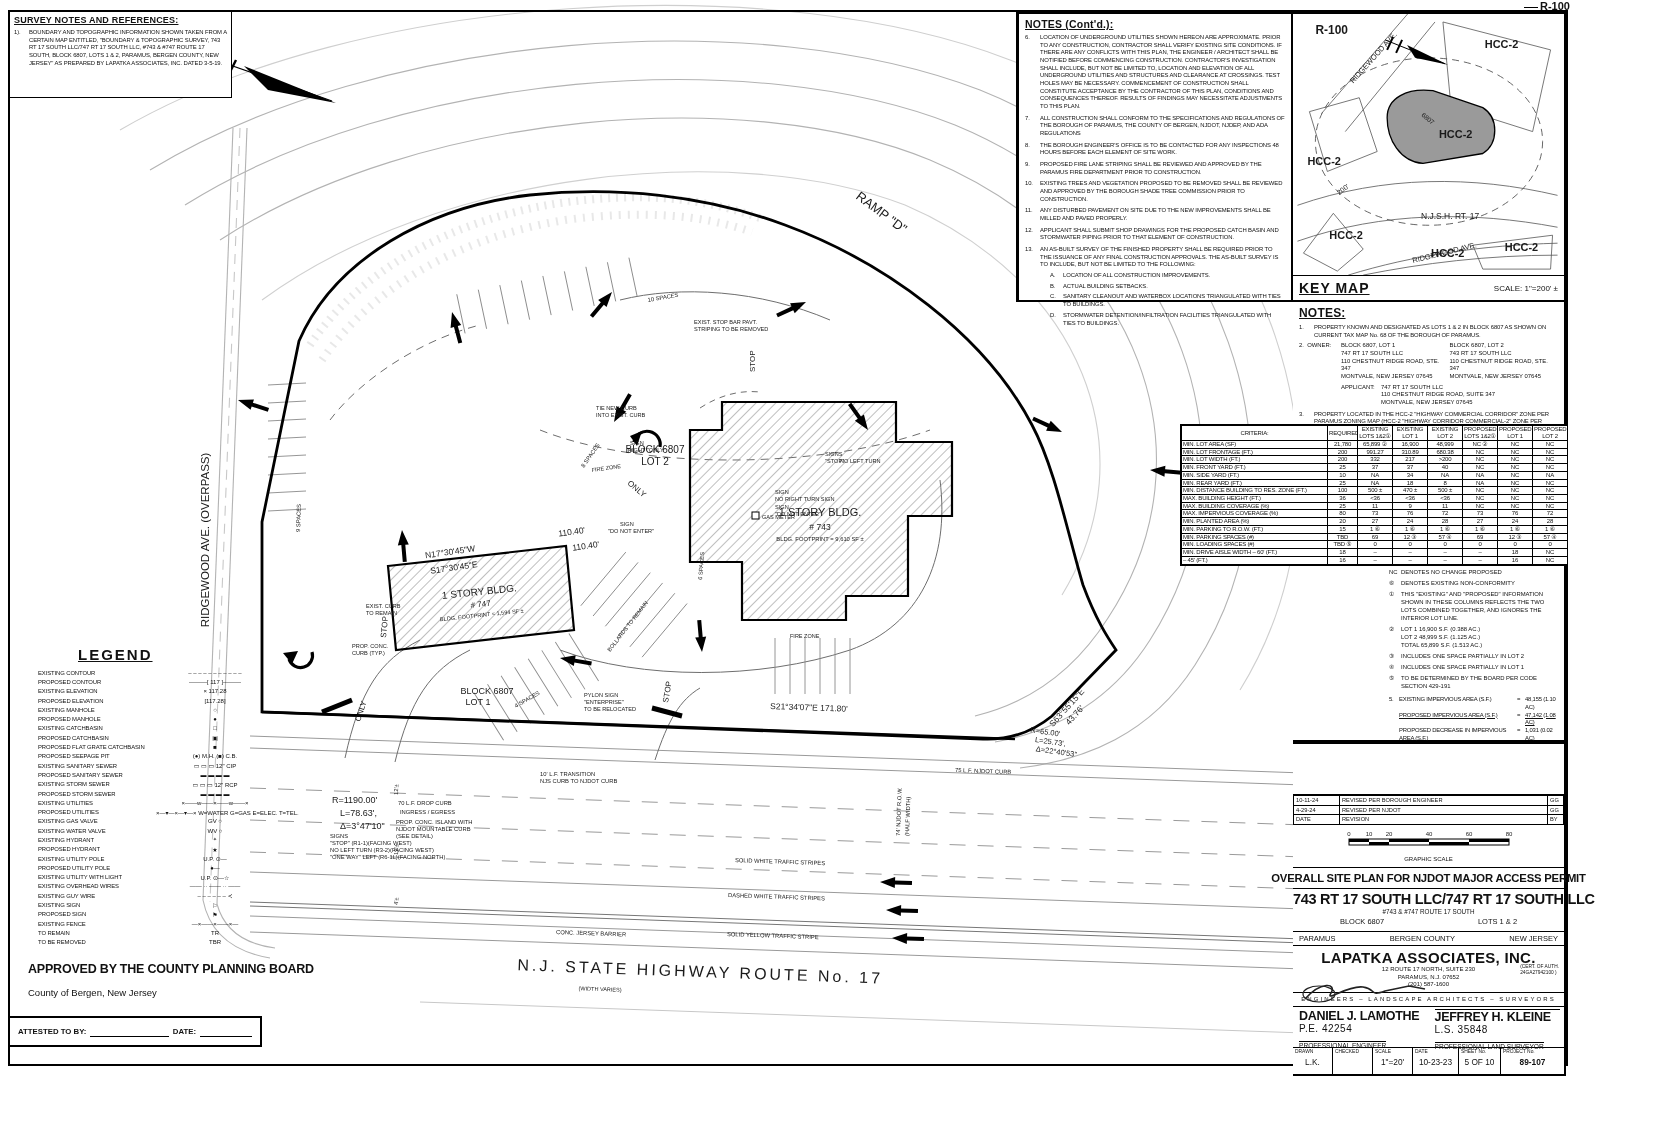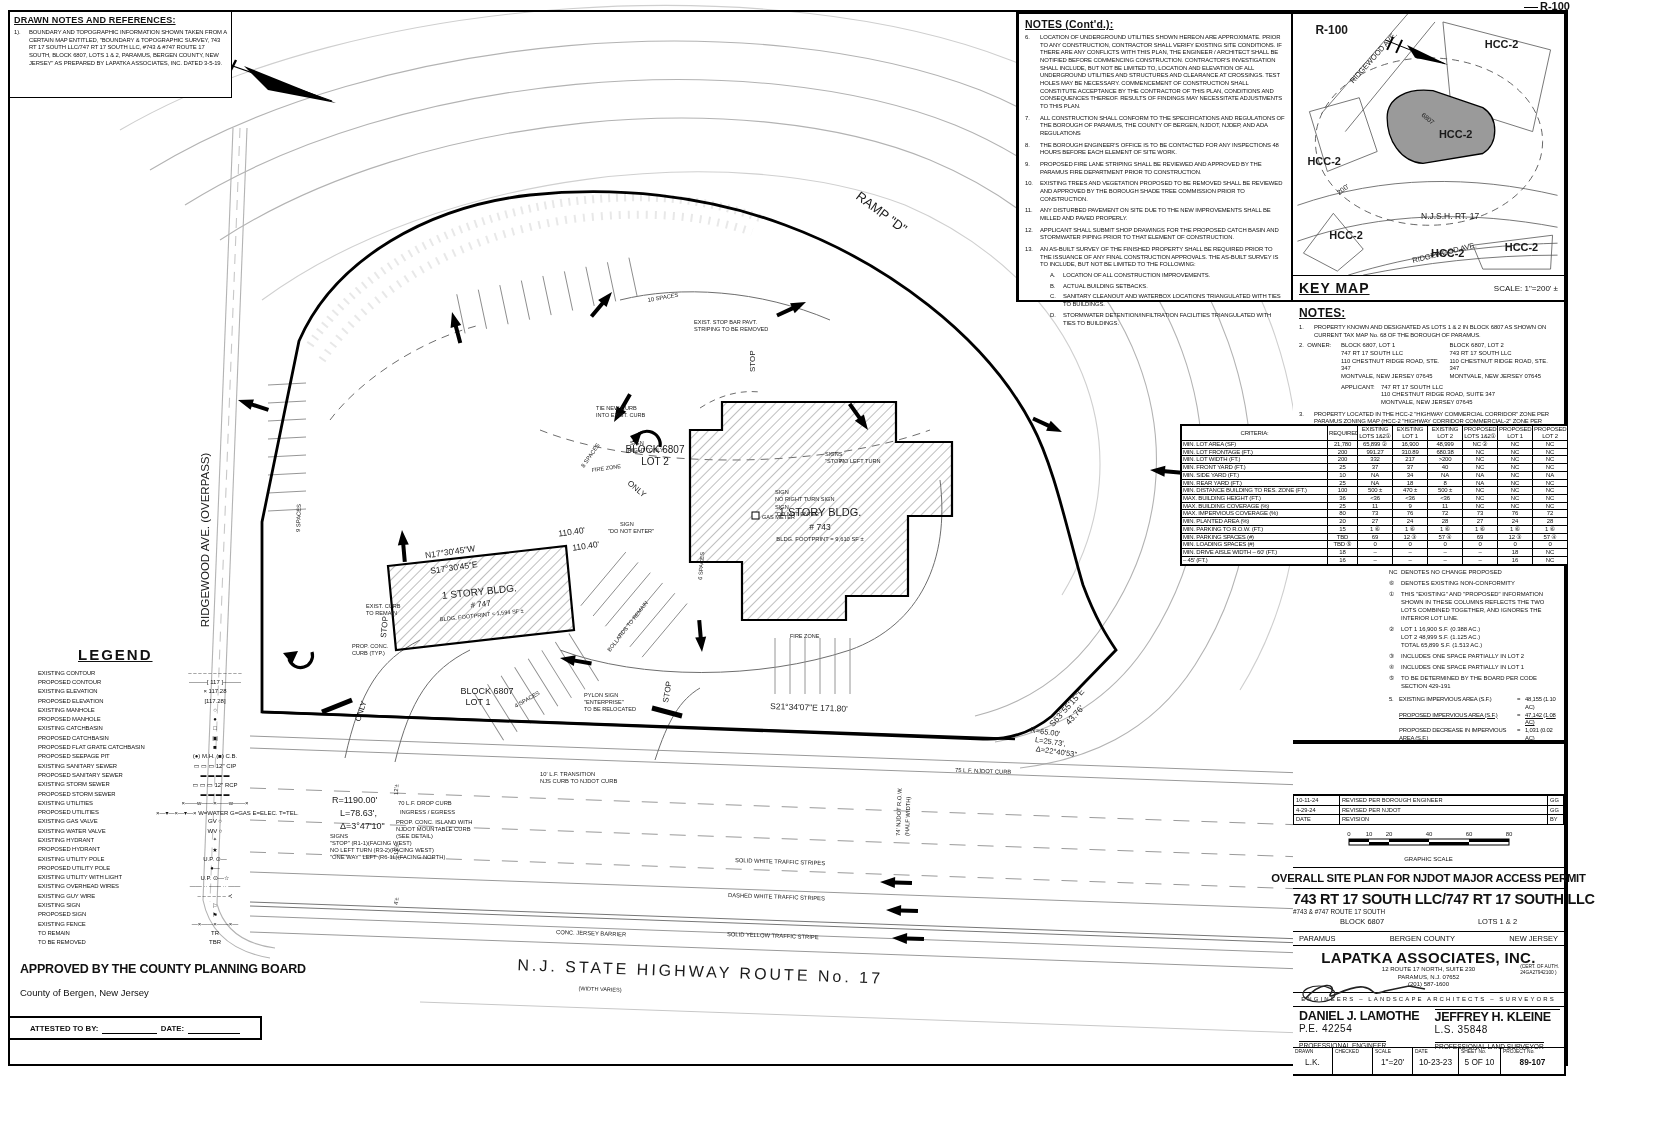--- a/index.html
+++ b/index.html
@@ -43,21 +43,21 @@
   .imperv span{letter-spacing:-.2px}
   
   .tstack{left:1293px;top:742px;width:273px;border:2px solid #000;border-left:none;display:flex;flex-direction:column}
   .blankbox{height:50px;border-bottom:1.5px solid #000}
   table.rev{border-collapse:collapse;width:100%;table-layout:fixed}
   .rev td{border:1px solid #000;font-size:5.7px;padding:0 2px;height:8.6px;white-space:nowrap;overflow:hidden}
   .rev col.r0{width:46px}.rev col.r1{width:auto}.rev col.r2{width:16px}
   .scalebar{height:42px;display:flex;flex-direction:column;align-items:center;justify-content:center;border-bottom:1.5px solid #000}
   .maintitle{height:20px;display:flex;align-items:center;justify-content:center;font-weight:bold;font-size:11.3px;
     letter-spacing:-.2px;border-bottom:1.5px solid #000;white-space:nowrap}
-  .projblock{height:42px;border-bottom:1.5px solid #000;position:relative}
+  .projblock{height:42px;border-bottom:1.5px solid #000;text-align:center;position:relative}
   .projname{font-weight:bold;font-size:14.5px;letter-spacing:-.3px;margin-top:2px;white-space:nowrap}
   .projaddr{font-size:6.3px;margin-top:1px}
   .projlots{display:flex;justify-content:space-around;font-size:7.5px;margin-top:2px}
   .munirow{height:13px;display:flex;justify-content:space-between;align-items:center;padding:0 6px;font-size:7.5px;border-bottom:1.5px solid #000}
   .firmblock{height:46px;border-bottom:1.5px solid #000;text-align:center;position:relative}
   .firmname{font-weight:bold;font-size:15px;letter-spacing:.3px;margin-top:3px}
   .firmaddr{font-size:6px;line-height:1.3}
   .certbox{position:absolute;right:5px;top:18px;font-size:4.8px;text-align:left;line-height:1.25}
   .tagline{height:13px;display:flex;align-items:center;justify-content:center;font-size:6px;letter-spacing:2.1px;border-bottom:1px solid #000;position:relative}
   .sigsvg{position:absolute;left:4px;top:-16px;z-index:3}
@@ -78,25 +78,25 @@
   .bapproval{left:1108px;top:898px;width:185px;height:164px;border:1.5px solid #000;border-right:none;padding:4px 8px;z-index:2}
   .bapproval .hd{font-size:7.2px;line-height:1.35;width:150px}
   .sigline{border-top:1px solid #000;margin-top:18px;width:150px;font-size:6.8px;padding-top:1px}
   
   .legend{left:38px;top:646px;width:238px;z-index:2;background:transparent}
   .legend .lt{font-weight:bold;font-size:15px;text-decoration:underline;letter-spacing:2px;margin-left:40px}
   .lg-row{display:flex;align-items:center;height:9.3px}
   .lg-label{font-size:5.9px;width:118px;letter-spacing:-.1px}
   .lg-sym{font-size:6px;width:118px;text-align:center;white-space:nowrap;letter-spacing:0}
   
-  .county{left:20px;top:962px;z-index:2}
+  .county{left:28px;top:962px;z-index:2}
   .county .c1{font-weight:bold;font-size:12.5px;letter-spacing:-.2px}
   .county .c2{font-size:9.5px;margin-top:11px}
-  .attested{left:10px;top:1016px;width:252px;height:24px;border-top:2px solid #000;border-right:2px solid #000;border-bottom:2px solid #000;
-    display:flex;align-items:center;gap:4px;padding:0 20px;font-size:7.8px;font-weight:bold;z-index:2;background:#fff}
+  .attested{left:10px;top:1016px;width:252px;height:31px;border-top:2px solid #000;border-right:2px solid #000;border-bottom:2px solid #000;
+    display:flex;align-items:center;gap:4px;padding:0 8px;font-size:7.8px;font-weight:bold;z-index:2;background:#fff}
   .attested .ln{border-bottom:1px solid #000;height:10px}
   .corner{position:absolute;left:1524px;top:0px;font-weight:bold;font-size:11px;z-index:6}
   .corner:before{content:"";display:inline-block;width:14px;border-top:1.2px solid #000;margin-right:2px;vertical-align:middle}
 </style>
 </head>
 <body>
 
 <div class="sheet">
 
   <svg class="plan-svg" width="1678" height="1134" viewBox="0 0 1678 1134">
@@ -362,21 +362,21 @@
         <text x="702" y="580" transform="rotate(-85 702 580)">6 SPACES</text>
         <text x="516" y="708" transform="rotate(-30 516 708)">4 SPACES</text>
       </g>
     </g>
   </svg>
 
   <div class="frame"></div>
   <div class="corner">R-100</div>
 
   <div class="panel survey">
-    <div class="p-title">DRAWN NOTES AND REFERENCES:</div>
+    <div class="p-title">SURVEY NOTES AND REFERENCES:</div>
     <div>
         <div class="note-item">
           <span>1).</span>
           <span>BOUNDARY AND TOPOGRAPHIC INFORMATION SHOWN TAKEN FROM A CERTAIN MAP ENTITLED, "BOUNDARY &amp; TOPOGRAPHIC SURVEY, 743 RT 17 SOUTH LLC/747 RT 17 SOUTH LLC, #743 &amp; #747 ROUTE 17 SOUTH, BLOCK 6807, LOTS 1 &amp; 2, PARAMUS, BERGEN COUNTY, NEW JERSEY" AS PREPARED BY LAPATKA ASSOCIATES, INC. DATED 3-5-19.</span>
         </div>
       </div>
   </div>
 
   <div class="panel contd">
     <div class="p-title">NOTES (Cont'd.):</div>

